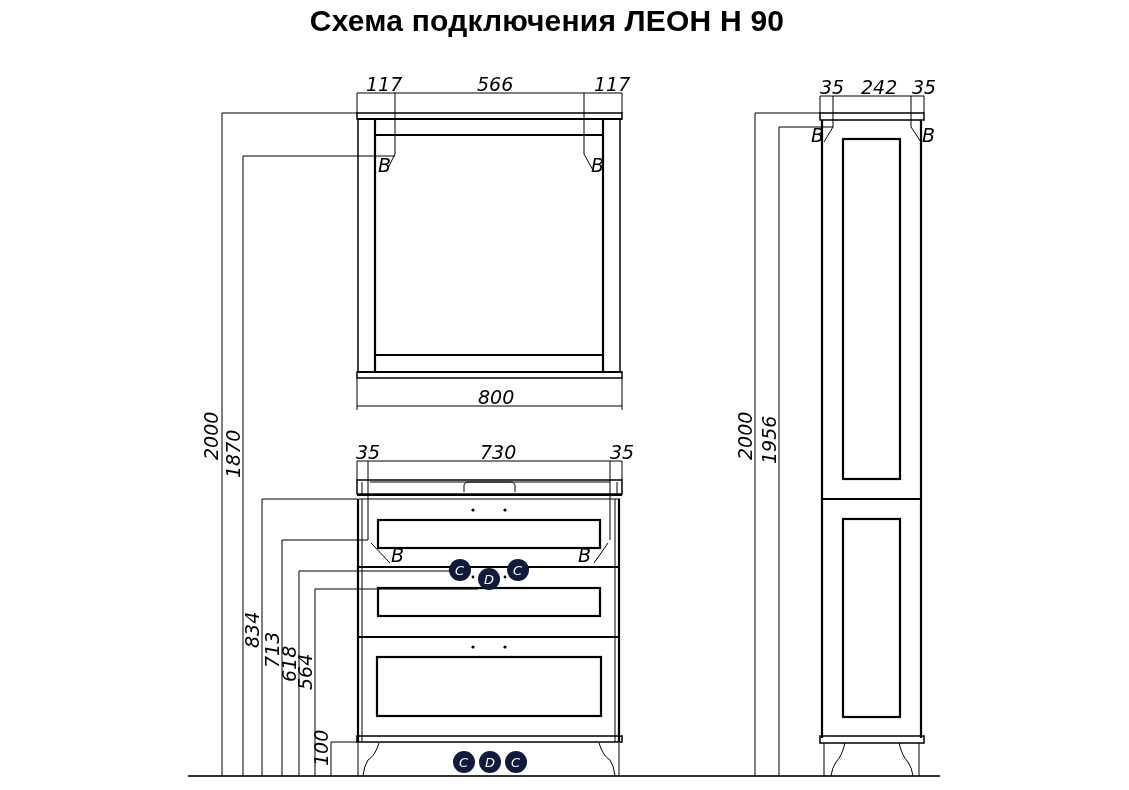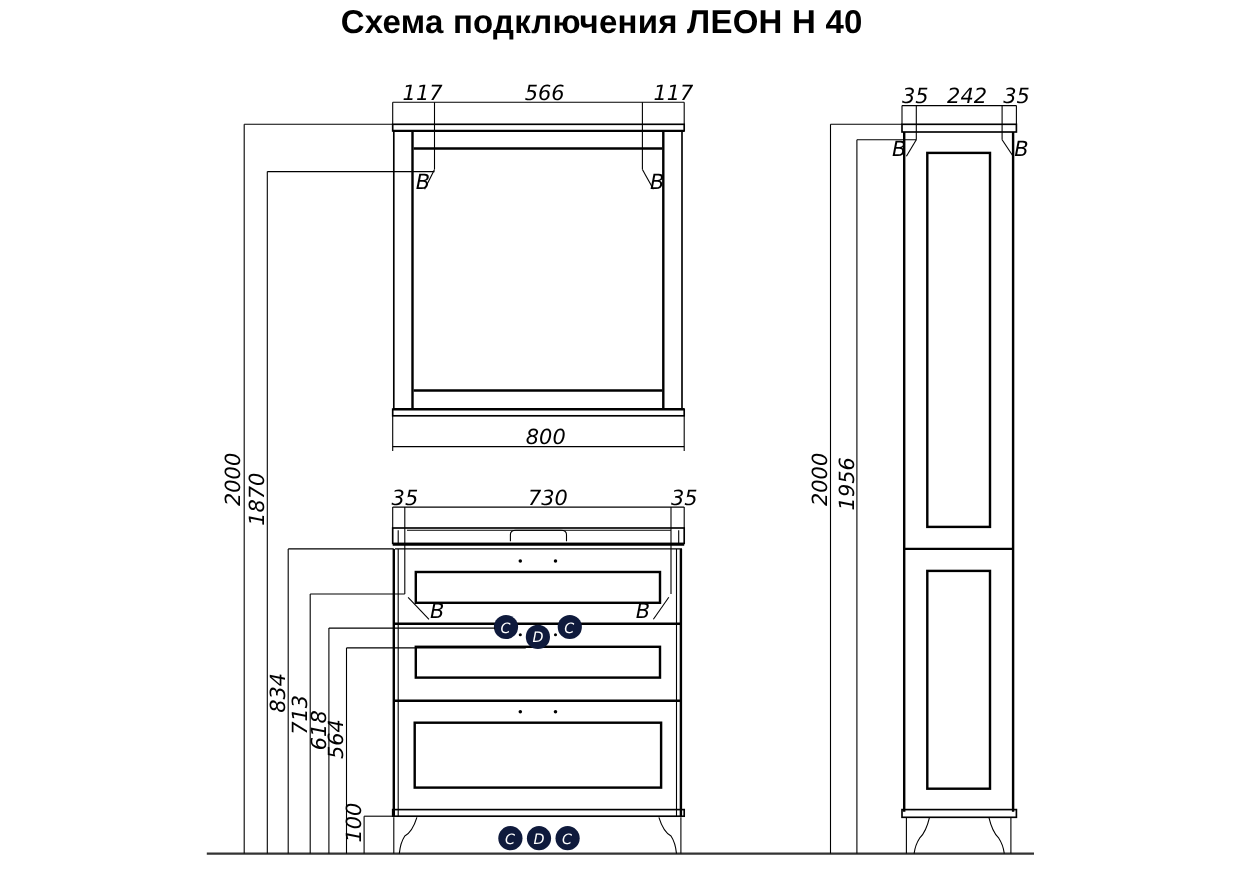--- a/index.html
+++ b/index.html
@@ -14,21 +14,21 @@
     .lbl { font-family: "DejaVu Sans", sans-serif; font-style: italic; font-size: 19px; fill: #000; }
     .mk { font-family: "DejaVu Sans", sans-serif; font-style: italic; font-size: 13px; fill: #fff; }
     .thin { stroke: #000; stroke-width: 1; fill: none; }
     .med { stroke: #000; stroke-width: 1.5; fill: none; }
     .thick { stroke: #000; stroke-width: 2.2; fill: none; }
     .floor { stroke: #333; stroke-width: 2; }
   </style>
 </head>
 <body>
 
-<div class="title">Схема подключения ЛЕОН Н 40</div>
+<div class="title">Схема подключения ЛЕОН Н 90</div>
 
 <svg id="drawing" width="1129" height="790" viewBox="0 0 1129 790">
 
   <line class="floor" x1="188" y1="776" x2="940" y2="776"></line>
 
   <g>
 
     <rect class="med" x="357" y="113" width="265" height="6"></rect>
     <line class="thick" x1="357" y1="119" x2="622" y2="119"></line>
 

